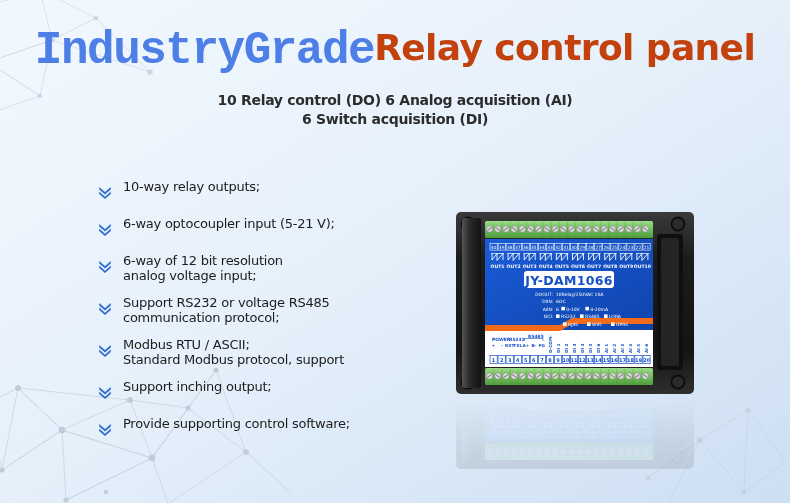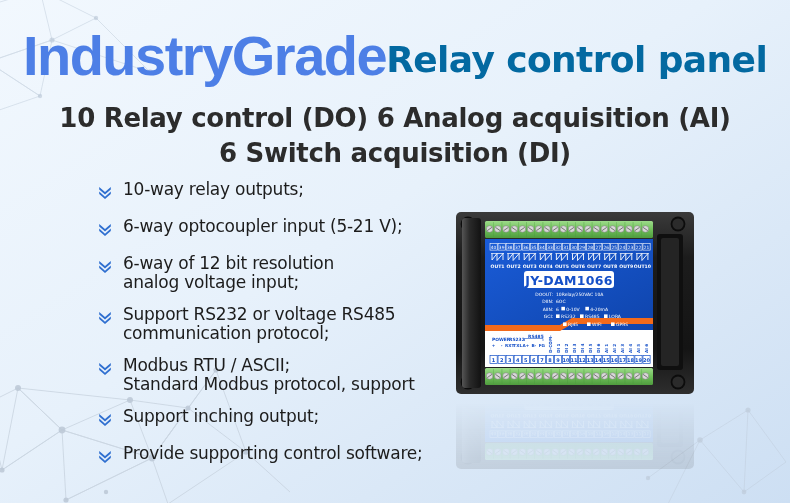--- a/index.html
+++ b/index.html
@@ -10,36 +10,36 @@
     position:relative;
   }
 
   
   #bg-deco { position:absolute; inset:0; z-index:0; pointer-events:none; }
 
   
   .header { position:absolute; left:0; top:28px; width:790px; text-align:center; z-index:3; }
   .title-line { white-space:nowrap; line-height:1; }
   .t-brand {
-    font-size:56px; font-weight:bold; color:#4d7fe6;
-    letter-spacing:-1.5px; font-family:Liberation Sans, sans-serif;
+    font-size:46px; font-weight:bold; color:#4d7fe6;
+    letter-spacing:-1.5px; font-family:Liberation Mono, monospace;
   }
   .t-rest {
-    font-size:36px; font-weight:bold; color:#0369a1;
+    font-size:36px; font-weight:bold; color:#c2410c;
     letter-spacing:-0.6px; font-family:"DejaVu Sans", sans-serif;
     position:relative; top:-3px;
   }
-  .subtitle { margin-top:17px; color:#2c2c2c; font-size:26px; font-weight:bold;
+  .subtitle { margin-top:17px; color:#2c2c2c; font-size:14px; font-weight:bold;
     line-height:1.33; font-family:"DejaVu Sans", sans-serif; letter-spacing:-0.3px; }
 
   
   .features { position:absolute; left:97px; top:180px; width:360px; z-index:3; }
   .feat { display:flex; align-items:flex-start; margin-bottom:13px; }
   .feat .chev { flex:0 0 18px; margin-right:8px; padding-top:4px; }
-  .feat .txt { font-size:17px; color:#1c1c1c; line-height:1.12;
+  .feat .txt { font-size:13px; color:#1c1c1c; line-height:1.12;
      font-family:"DejaVu Sans", sans-serif; letter-spacing:-0.25px; }
   .feat .txt span { display:block; }
 
   
   .device-wrap { position:absolute; left:452px; top:208px; width:250px; height:190px; z-index:3; }
   .device-reflect {
     position:absolute; left:452px; top:398px; width:250px; height:75px; z-index:2;
     transform:scaleY(-1); opacity:.16; filter:blur(0.6px);
     -webkit-mask-image:linear-gradient(to top, rgba(0,0,0,0) 5%, rgba(0,0,0,.85) 100%);
     mask-image:linear-gradient(to top, rgba(0,0,0,0) 5%, rgba(0,0,0,.85) 100%);

